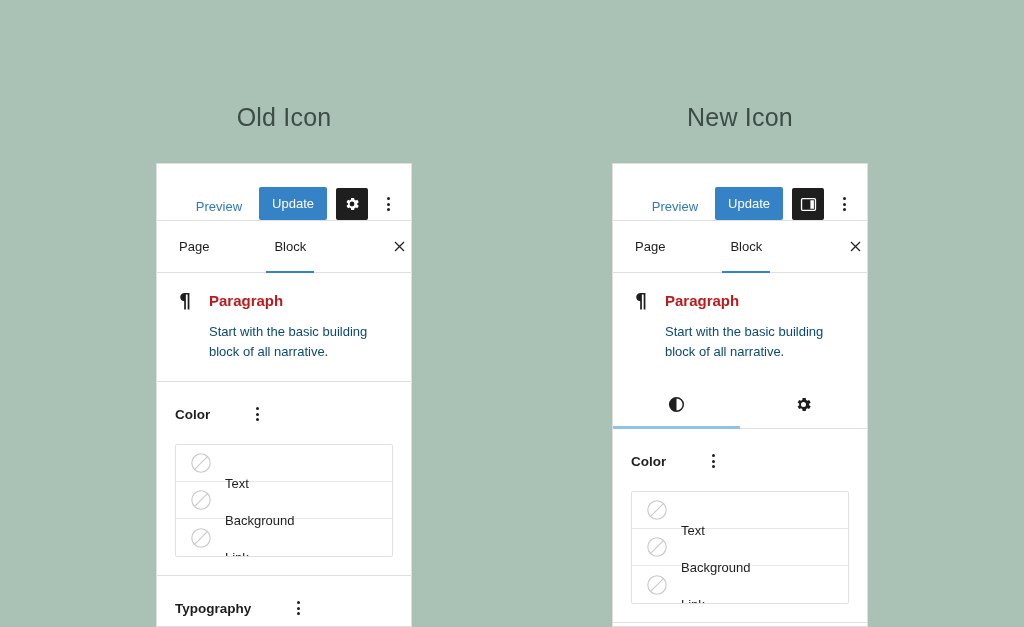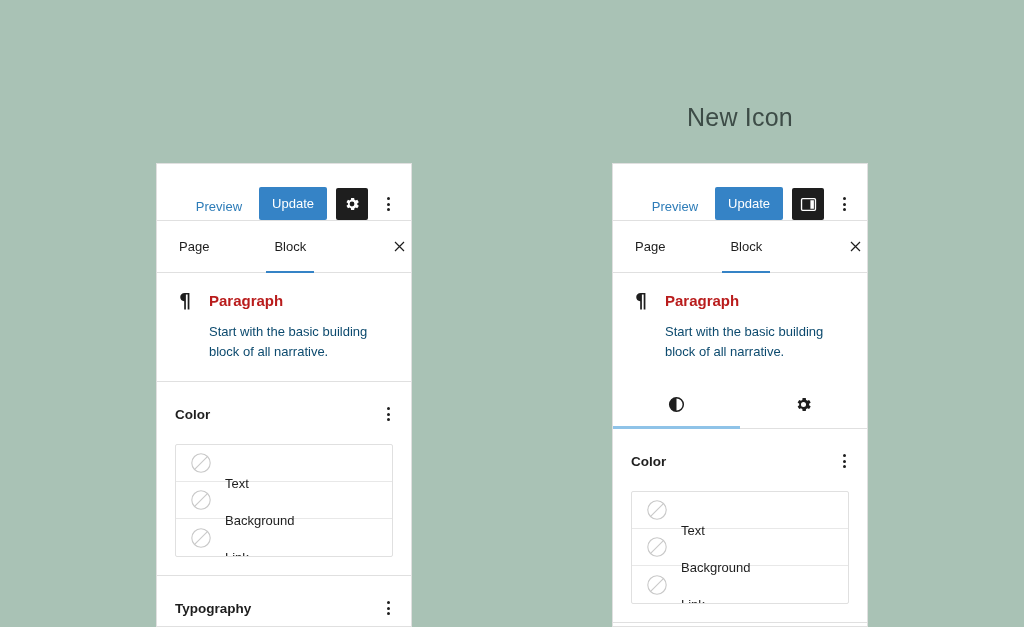--- a/index.html
+++ b/index.html
@@ -208,21 +208,20 @@
     position: absolute;
     left: 0; right: 0; bottom: -1px;
     height: 3px;
     background: #8fc3e8;
   }
 
   
   .section-head {
     display: flex;
     align-items: center;
-    justify-content: space-between;
     padding: 16px 12px 14px 18px;
     gap: 36px;
   }
   .section-title {
     font-size: 13.5px;
     font-weight: 600;
     color: #1e1e1e;
   }
 
   
@@ -250,20 +249,21 @@
   .color-label { font-size: 13px; color: #1e1e1e; margin-top: 40px; }
 
   .divider { height: 1px; background: #e0e0e0; }
   svg { display: block; }
 </style>
 </head>
 <body>
 
 <div class="stage">
 
+  <div class="col-heading left">Old Icon</div>
   <div class="col-heading right">New Icon</div>
 
   <div class="panel left">
 
     <div class="toolbar">
       <button class="btn-preview">Preview</button>
       <button class="btn-update">Update</button>
       <button class="btn-square">
         <span>
           <svg width="18" height="18" viewBox="0 0 24 24" fill="#ffffff" aria-hidden="true">

